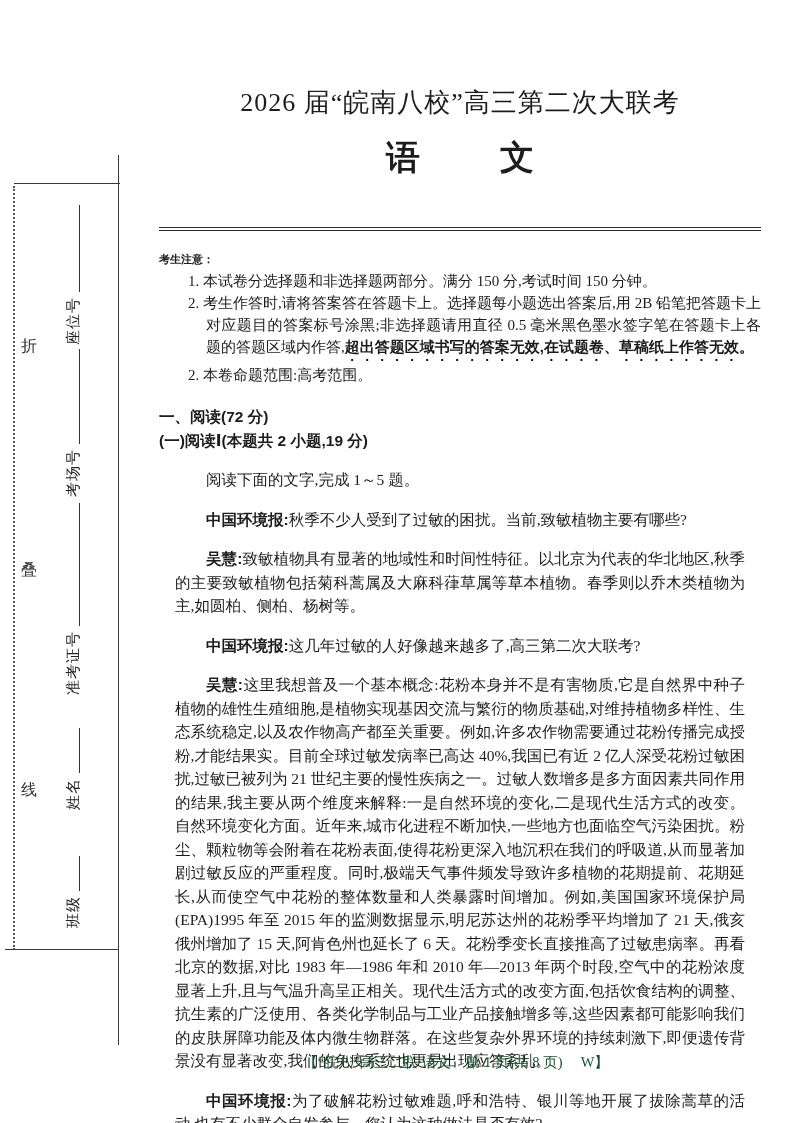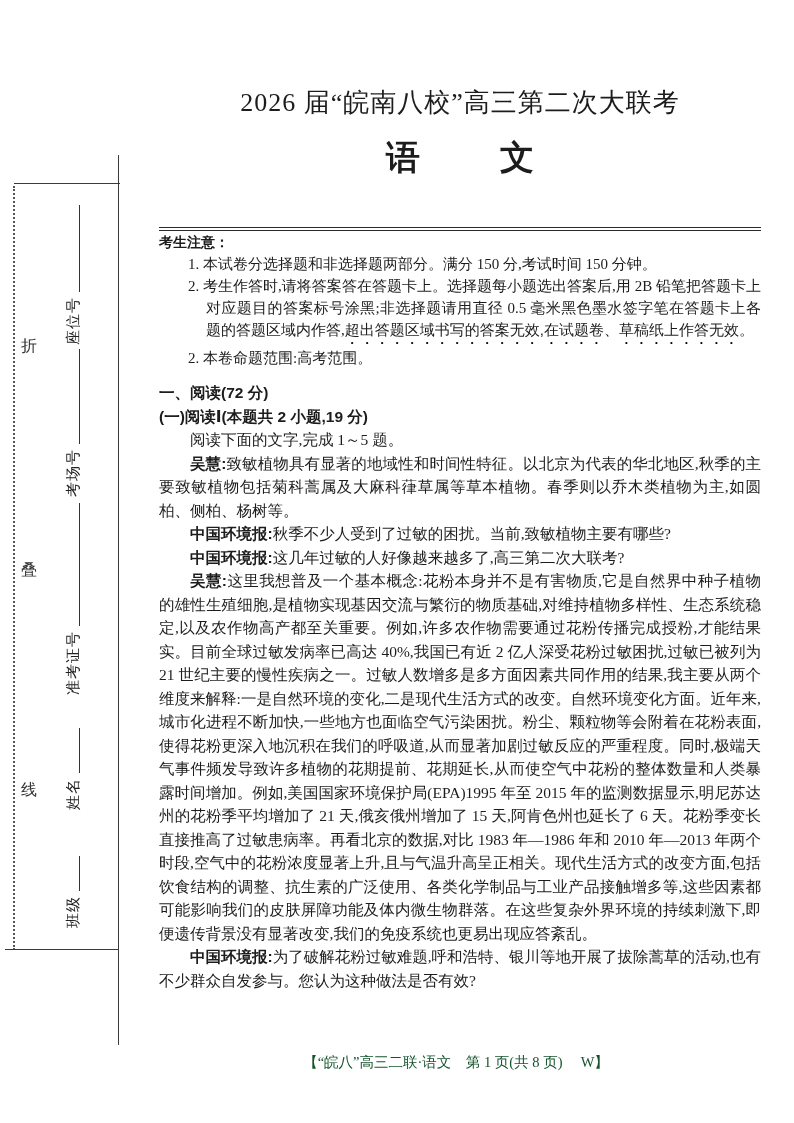--- a/index.html
+++ b/index.html
@@ -41,40 +41,40 @@
   }
   .subject {
     margin-top:16px; display:flex; justify-content:center; gap:80px;
     font-size:34px; line-height:44px; font-weight:bold;
   }
   .divider {
     margin-top:47px; height:2px;
     border-top:1.8px solid #2b2b2b; border-bottom:1px solid #2b2b2b;
   }
   .notice-heading {
-    margin:0 0 0 0; font-size:14px; line-height:22px; font-weight:bold;
+    margin:17px 0 0 0; font-size:11px; line-height:22px; font-weight:bold;
     font-family:"Liberation Sans","DejaVu Sans",sans-serif;
   }
   .notice-item {
     margin:0; font-size:15px; line-height:22px; text-align:justify;
     padding-left:47px; text-indent:-18px;
   }
   .notice-em {
-    font-weight:normal;
+    font-weight:bold;
     font-family:"Liberation Sans","DejaVu Sans",sans-serif;
     text-emphasis:filled dot #000; -webkit-text-emphasis:filled dot #000;
     text-emphasis-position:under right; -webkit-text-emphasis-position:under;
   }
   .section-heading, .sub-heading {
     margin:0; font-size:15.5px; line-height:23.5px; font-weight:bold;
     font-family:"Liberation Sans","DejaVu Sans",sans-serif;
   }
-  .section-heading { margin-top:12px; }
+  .section-heading { margin-top:19px; }
   .para {
-    margin:0; font-size:15.5px; line-height:23.5px;
+    margin:16px; font-size:15.5px; line-height:23.5px;
     text-indent:2em; text-align:justify;
   }
   .speaker {
     font-weight:bold;
     font-family:"Liberation Sans","DejaVu Sans",sans-serif;
   }
   .footer {
     position:absolute; left:155px; top:1053px; width:602px;
     text-align:center; font-size:14.5px; color:#14532d;
   }
@@ -123,20 +123,20 @@
 
   <p class="notice-heading">考生注意：</p>
   <p class="notice-item">1. 本试卷分选择题和非选择题两部分。满分 150 分,考试时间 150 分钟。</p>
   <p class="notice-item"><span>2. 考生作答时,请将答案答在答题卡上。选择题每小题选出答案后,用 2B 铅笔把答题卡上对应题目的答案标号涂黑;非选择题请用直径 0.5 毫米黑色墨水签字笔在答题卡上各题的答题区域内作答,</span><span class="notice-em">超出答题区域书写的答案无效,在试题卷、草稿纸上作答无效。</span></p>
   <p class="notice-item">2. 本卷命题范围:高考范围。</p>
 
   <p class="section-heading">一、阅读(72 分)</p>
   <p class="sub-heading">(一)阅读Ⅰ(本题共 2 小题,19 分)</p>
   <p class="para">阅读下面的文字,完成 1～5 题。</p>
 
+  <p class="para"><span class="speaker">中国环境报:</span><span>秋季不少人受到了过敏的困扰。当前,致敏植物主要有哪些?</span></p>
   <p class="para"><span class="speaker">吴慧:</span><span>致敏植物具有显著的地域性和时间性特征。以北京为代表的华北地区,秋季的主要致敏植物包括菊科蒿属及大麻科葎草属等草本植物。春季则以乔木类植物为主,如圆柏、侧柏、杨树等。</span></p>
-  <p class="para"><span class="speaker">中国环境报:</span><span>秋季不少人受到了过敏的困扰。当前,致敏植物主要有哪些?</span></p>
   <p class="para"><span class="speaker">中国环境报:</span><span>这几年过敏的人好像越来越多了,高三第二次大联考?</span></p>
   <p class="para"><span class="speaker">吴慧:</span><span>这里我想普及一个基本概念:花粉本身并不是有害物质,它是自然界中种子植物的雄性生殖细胞,是植物实现基因交流与繁衍的物质基础,对维持植物多样性、生态系统稳定,以及农作物高产都至关重要。例如,许多农作物需要通过花粉传播完成授粉,才能结果实。目前全球过敏发病率已高达 40%,我国已有近 2 亿人深受花粉过敏困扰,过敏已被列为 21 世纪主要的慢性疾病之一。过敏人数增多是多方面因素共同作用的结果,我主要从两个维度来解释:一是自然环境的变化,二是现代生活方式的改变。自然环境变化方面。近年来,城市化进程不断加快,一些地方也面临空气污染困扰。粉尘、颗粒物等会附着在花粉表面,使得花粉更深入地沉积在我们的呼吸道,从而显著加剧过敏反应的严重程度。同时,极端天气事件频发导致许多植物的花期提前、花期延长,从而使空气中花粉的整体数量和人类暴露时间增加。例如,美国国家环境保护局(EPA)1995 年至 2015 年的监测数据显示,明尼苏达州的花粉季平均增加了 21 天,俄亥俄州增加了 15 天,阿肯色州也延长了 6 天。花粉季变长直接推高了过敏患病率。再看北京的数据,对比 1983 年—1986 年和 2010 年—2013 年两个时段,空气中的花粉浓度显著上升,且与气温升高呈正相关。现代生活方式的改变方面,包括饮食结构的调整、抗生素的广泛使用、各类化学制品与工业产品接触增多等,这些因素都可能影响我们的皮肤屏障功能及体内微生物群落。在这些复杂外界环境的持续刺激下,即便遗传背景没有显著改变,我们的免疫系统也更易出现应答紊乱。</span></p>
   <p class="para"><span class="speaker">中国环境报:</span><span>为了破解花粉过敏难题,呼和浩特、银川等地开展了拔除蒿草的活动,也有不少群众自发参与。您认为这种做法是否有效?</span></p>
 </div>
 
 <div class="footer">【“皖八”高三二联·语文　第 1 页(共 8 页)　 W】</div>
 
 </body></html>

